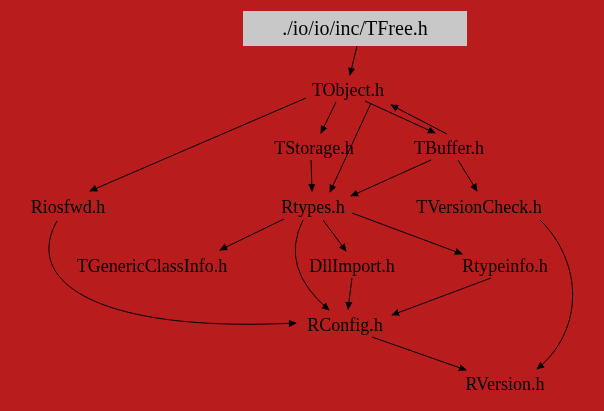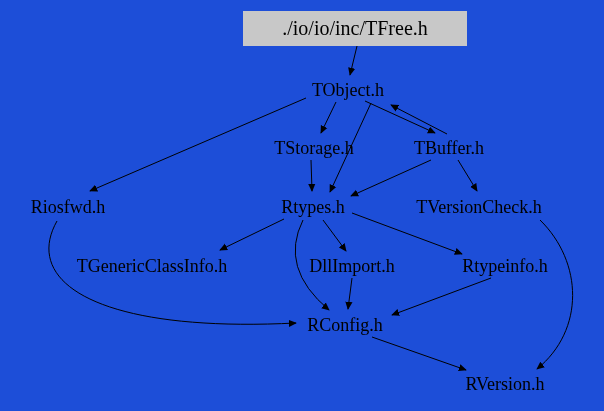--- a/index.html
+++ b/index.html
@@ -4,21 +4,21 @@
 <style>
   html, body {
     margin: 0;
     padding: 0;
     background: #ffffff;
   }
   .canvas {
     position: relative;
     width: 604px;
     height: 411px;
-    background: #1d4ed8;
+    background: #b91c1c;
     overflow: hidden;
   }
   svg {
     display: block;
     width: 604px;
     height: 411px;
   }
   .edge {
     fill: none;
     stroke: #000000;

